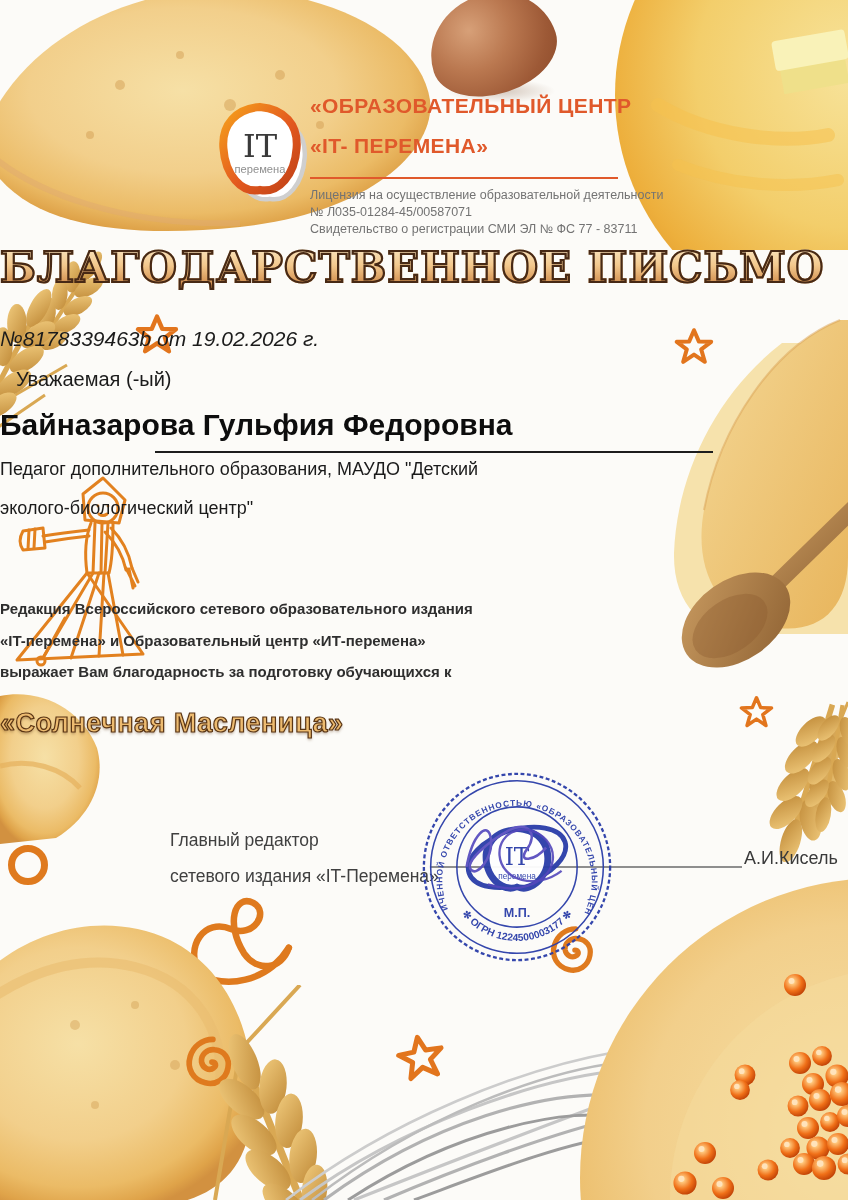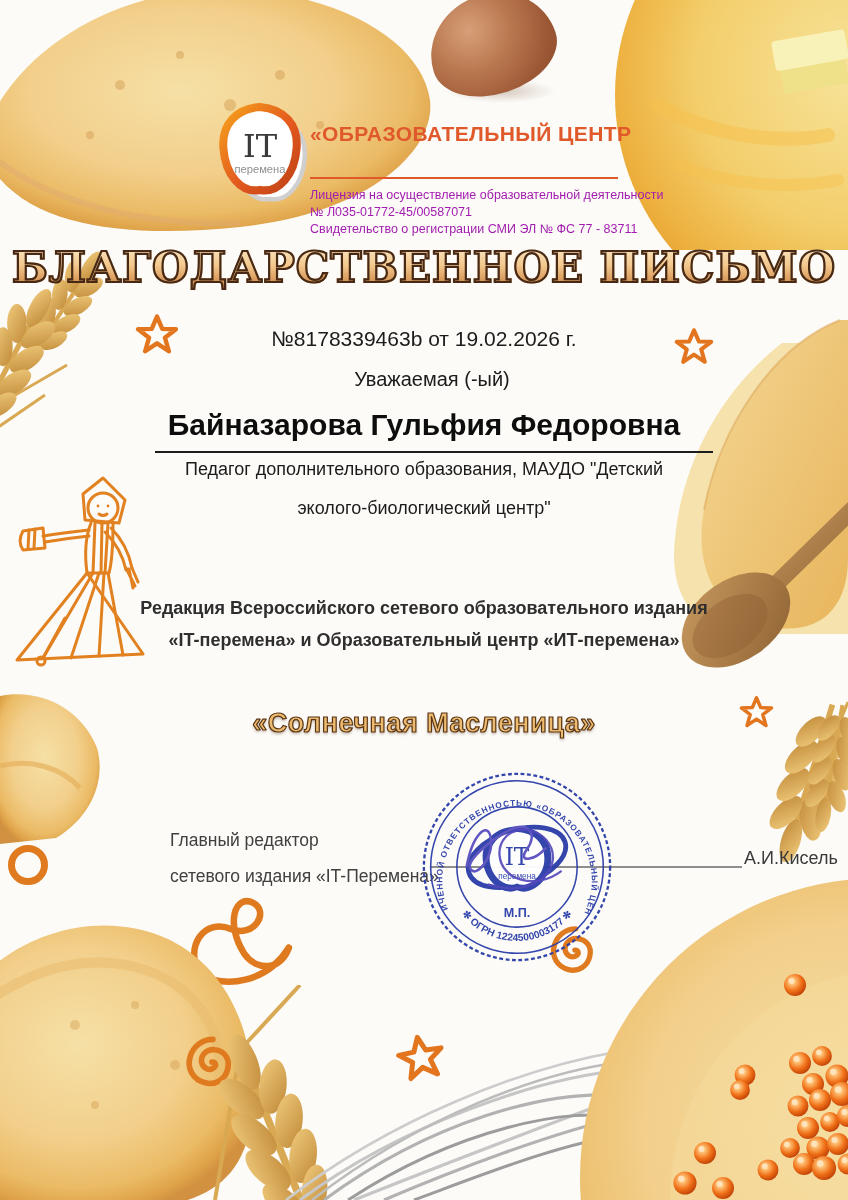--- a/index.html
+++ b/index.html
@@ -2,41 +2,41 @@
 <html><head>
 <meta charset="utf-8">
 <style>
   html,body{margin:0;padding:0;}
   .page{
     position:relative;width:848px;height:1200px;overflow:hidden;
     background:#FCFBF8;font-family:"Liberation Sans",sans-serif;color:#1b1b1b;
   }
   .dec{position:absolute;z-index:1;}
   .content{position:absolute;z-index:5;}
-  .center{left:0;right:0;text-align:center;}
+  .center{left:0;right:0;text-align:left;}
 
   
   .org-name{font-weight:bold;font-size:21px;line-height:28px;color:#E0592B;letter-spacing:.4px;}
   .hdr-divider{position:absolute;left:310px;top:177px;width:308px;height:2px;background:#E0592B;z-index:5;}
-  .license{font-size:12.5px;line-height:17px;color:#a21caf;}
+  .license{font-size:12.5px;line-height:17px;color:#737373;}
 
   
   .title{
     font-family:"DejaVu Serif",serif;font-weight:bold;font-size:42px;letter-spacing:1px;
     background:linear-gradient(180deg,#FAE7C4 5%,#F3C98E 45%,#D99B5C 75%,#B5733B 100%);
     -webkit-background-clip:text;background-clip:text;color:transparent;
     -webkit-text-stroke:2.2px #472915;
   }
 
-  .doc-num{font-size:21px;}
+  .doc-num{font-size:21px;font-style:italic;}
   .salut{font-size:20px;}
   .name{font-size:30px;font-weight:bold;color:#0d0d0d;}
   .name-underline{position:absolute;left:155px;top:451px;width:558px;height:2px;background:#1d1d1d;z-index:5;}
   .role{font-size:18px;}
-  .body-text{font-size:18px;font-weight:bold;line-height:31.5px;color:#2e2e2e;}
+  .body-text{font-size:15px;font-weight:bold;line-height:31.5px;color:#2e2e2e;}
   .contest{
     font-size:27px;font-weight:bold;letter-spacing:.5px;color:#EDBB70;
     -webkit-text-stroke:1.2px #5A3514;text-shadow:0 2px 3px rgba(90,53,20,.4);
   }
 
   .sig-role{font-size:17.5px;line-height:37px;color:#404040;}
   .signer{font-size:18px;color:#3a3a3a;}
   .sig-line{position:absolute;left:430px;top:866px;width:312px;height:2px;background:#8e8e8e;z-index:4;}
   .stamp-wrap{position:absolute;left:420px;top:770px;width:194px;height:194px;z-index:6;opacity:.95;}
 
@@ -274,38 +274,40 @@
     </g>
   </svg>
 
   <svg class="content" style="left:210px;top:100px;width:100px;height:112px" viewBox="0 0 112 122">
     <path d="M62,12 C88,14 103,32 101,57 C99,86 82,107 62,103 C42,107 25,86 23,57 C21,32 36,14 62,12 Z" transform="translate(5,6)" fill="#fff" stroke="#CFCFCF" stroke-width="5"></path>
     <path d="M56,6 C83,8 99,26 97,52 C95,82 77,103 56,99 C35,103 17,82 15,52 C13,26 29,8 56,6 Z" fill="#fff" stroke="url(#gLogo)" stroke-width="9"></path>
     <text x="56" y="62" text-anchor="middle" font-family="DejaVu Serif,serif" font-size="36" fill="#3A3A3A">IT</text>
     <text x="56" y="80" text-anchor="middle" font-family="Liberation Sans,sans-serif" font-size="12.5" fill="#8F8F8F">перемена</text>
   </svg>
 
-  <div class="content org-name" style="left:310px;top:120px;text-align:center;">«ОБРАЗОВАТЕЛЬНЫЙ ЦЕНТР</div>
+  <div class="content org-name" style="left:310px;top:92px;text-align:center;">«ОБРАЗОВАТЕЛЬНЫЙ ЦЕНТР</div>
+  <div class="content org-name" style="left:310px;top:132px;">«IT- ПЕРЕМЕНА»</div>
   <div class="hdr-divider"></div>
   <div class="content license" style="left:310px;top:187px;">Лицензия на осуществление образовательной деятельности</div>
-  <div class="content license" style="left:310px;top:204px;">№ Л035-01772-45/00587071</div>
+  <div class="content license" style="left:310px;top:204px;">№ Л035-01284-45/00587071</div>
   <div class="content license" style="left:310px;top:221px;">Свидетельство о регистрации СМИ ЭЛ № ФС 77 - 83711</div>
 
   <div class="content center title" style="top:243px;">БЛАГОДАРСТВЕННОЕ ПИСЬМО</div>
 
   <div class="content center doc-num" style="top:327px;">№8178339463b от 19.02.2026 г.</div>
   <div class="content center salut" style="top:368px;padding-left:16px;">Уважаемая (-ый)</div>
   <div class="content center name" style="top:408px;">Байназарова Гульфия Федоровна</div>
   <div class="name-underline"></div>
   <div class="content center role" style="top:459px;">Педагог дополнительного образования, МАУДО "Детский</div>
   <div class="content center role" style="top:498px;">эколого-биологический центр"</div>
 
   <div class="content center" style="top:593px;">
     <div class="body-text">Редакция Всероссийского сетевого образовательного издания</div>
     <div class="body-text">«IT-перемена»  и Образовательный центр «ИТ-перемена»</div>
+    <div class="body-text">выражает Вам благодарность за подготовку обучающихся к</div>
   </div>
 
   <div class="content center contest" style="top:708px;">«Солнечная Масленица»</div>
 
   <div class="content sig-role" style="left:170px;top:822px;">Главный редактор</div>
   <div class="content sig-role" style="left:170px;top:858px;">сетевого издания  «IT-Перемена»</div>
   <div class="sig-line"></div>
   <div class="content signer" style="left:744px;top:848px;">А.И.Кисель</div>
 
   <svg class="stamp-wrap" viewBox="0 0 200 200">

